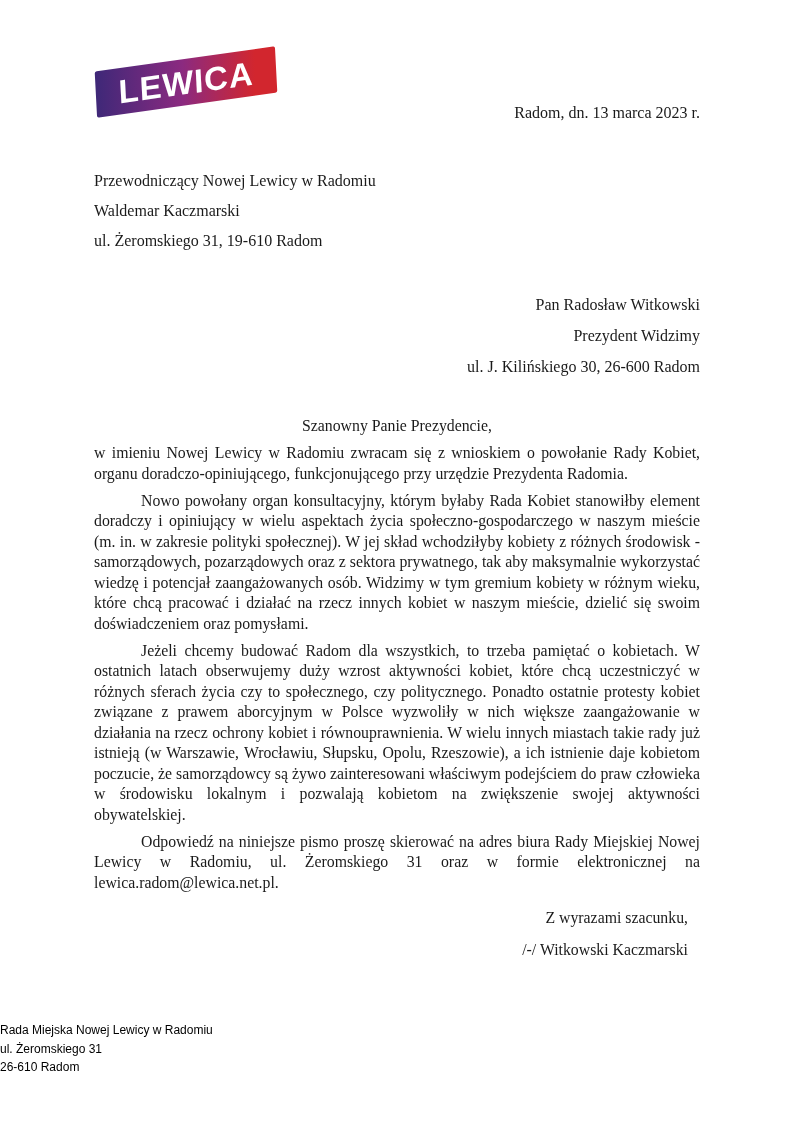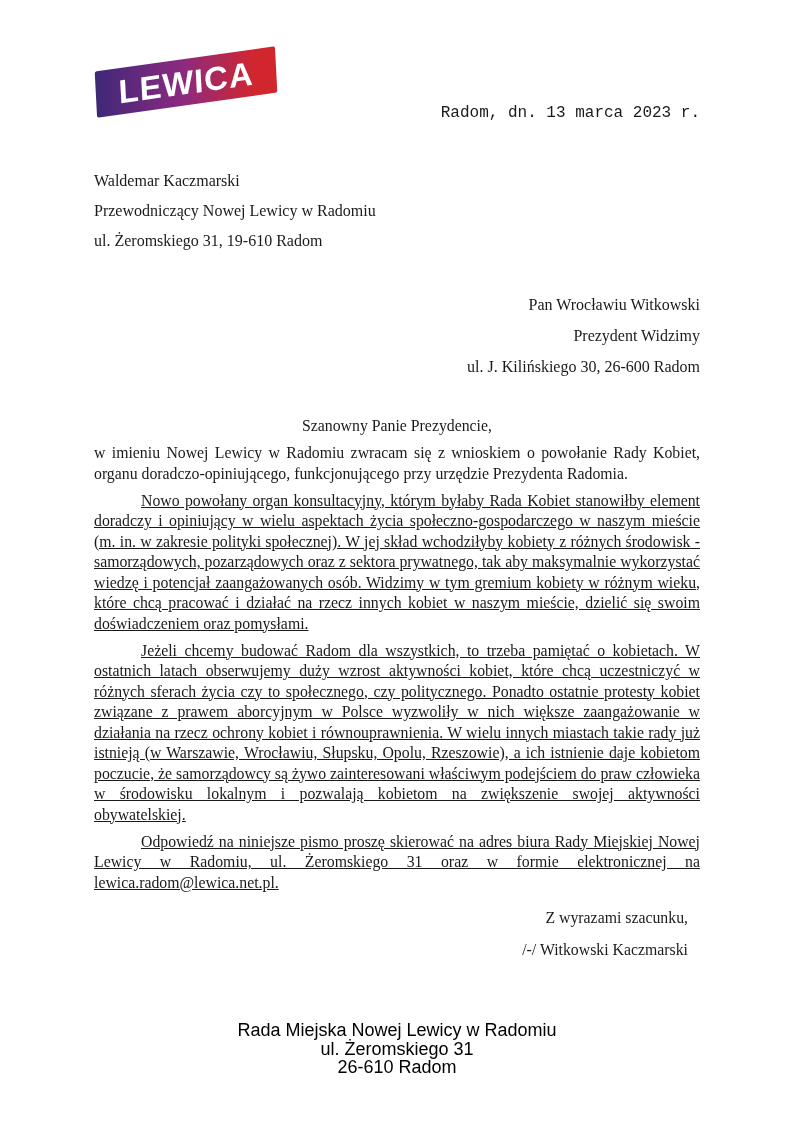--- a/index.html
+++ b/index.html
@@ -42,21 +42,20 @@
   }
 
   
   .date-line {
     position: absolute;
     right: 94px;
     top: 103px;
     font-size: 16px;
     line-height: 20px;
     text-align: right;
-    font-family: Liberation Mono, monospace;
   }
 
   
   .sender {
     position: absolute;
     left: 94px;
     top: 172px;
     font-size: 16px;
   }
   .sender p { margin: 0 0 13px 0; line-height: 17px; }
@@ -75,61 +74,60 @@
     position: absolute;
     left: 94px;
     top: 416px;
     width: 606px;
     font-size: 15.8px;
     line-height: 20.5px;
   }
   .content p { margin: 0 0 6.5px 0; }
   .salutation { text-align: center; }
   .para { text-align: justify; }
-  .para.indent { text-indent: 47px; text-decoration: underline; }
+  .para.indent { text-indent: 47px; }
 
   .closing {
     margin-top: 14px;
     text-align: right;
   }
   .closing p { margin: 0 12px 11px 0; line-height: 21px; }
 
   
   .footer {
     position: absolute;
     left: 0;
     top: 1021px;
     width: 794px;
-    text-align: center;
     font-family: "Liberation Sans", "DejaVu Sans", sans-serif;
-    font-size: 18px;
+    font-size: 12px;
     line-height: 18.5px;
     color: #000000;
   }
   .footer p { margin: 0; }
 </style>
 </head>
 <body>
 
 <div class="page">
 
   <div class="logo-banner" style="background: linear-gradient(92deg, rgb(62, 40, 120) 0%, rgb(139, 42, 128) 48%, rgb(210, 38, 46) 88%);">
     <span class="logo-text">LEWICA</span>
   </div>
 
   <div class="date-line">Radom, dn. 13 marca 2023 r.</div>
 
   <div class="sender">
+    <p>Przewodniczący Nowej Lewicy w Radomiu</p>
     <p>Waldemar Kaczmarski</p>
-    <p>Przewodniczący Nowej Lewicy w Radomiu</p>
     <p>ul. Żeromskiego 31, 19-610 Radom</p>
   </div>
 
   <div class="recipient">
-    <p>Pan Wrocławiu Witkowski</p>
+    <p>Pan Radosław Witkowski</p>
     <p>Prezydent Widzimy</p>
     <p>ul. J. Kilińskiego 30, 26-600 Radom</p>
   </div>
 
   <div class="content">
     <p class="salutation">Szanowny Panie Prezydencie,</p>
     <p class="para">w imieniu Nowej Lewicy w Radomiu zwracam się z wnioskiem o powołanie Rady Kobiet, organu doradczo-opiniującego, funkcjonującego przy urzędzie Prezydenta Radomia.</p>
     <p class="para indent">Nowo powołany organ konsultacyjny, którym byłaby Rada Kobiet stanowiłby element doradczy i opiniujący w wielu aspektach życia społeczno-gospodarczego w naszym mieście (m. in. w zakresie polityki społecznej). W jej skład wchodziłyby kobiety z różnych środowisk - samorządowych, pozarządowych oraz z sektora prywatnego, tak aby maksymalnie wykorzystać wiedzę i potencjał zaangażowanych osób. Widzimy w tym gremium kobiety w różnym wieku, które chcą pracować i działać na rzecz innych kobiet w naszym mieście, dzielić się swoim doświadczeniem oraz pomysłami.</p>
     <p class="para indent">Jeżeli chcemy budować Radom dla wszystkich, to trzeba pamiętać o kobietach. W ostatnich latach obserwujemy duży wzrost aktywności kobiet, które chcą uczestniczyć w różnych sferach życia czy to społecznego, czy politycznego. Ponadto ostatnie protesty kobiet związane z prawem aborcyjnym w Polsce wyzwoliły w nich większe zaangażowanie w działania na rzecz ochrony kobiet i równouprawnienia.  W wielu innych miastach takie rady już istnieją (w Warszawie, Wrocławiu, Słupsku, Opolu, Rzeszowie), a ich istnienie daje kobietom poczucie, że samorządowcy są żywo zainteresowani właściwym podejściem do praw człowieka w środowisku lokalnym i pozwalają kobietom na zwiększenie swojej aktywności obywatelskiej.</p>
     <p class="para indent">Odpowiedź na niniejsze pismo proszę skierować na adres biura Rady Miejskiej Nowej Lewicy w Radomiu, ul. Żeromskiego 31 oraz w formie elektronicznej na lewica.radom@lewica.net.pl.</p>

